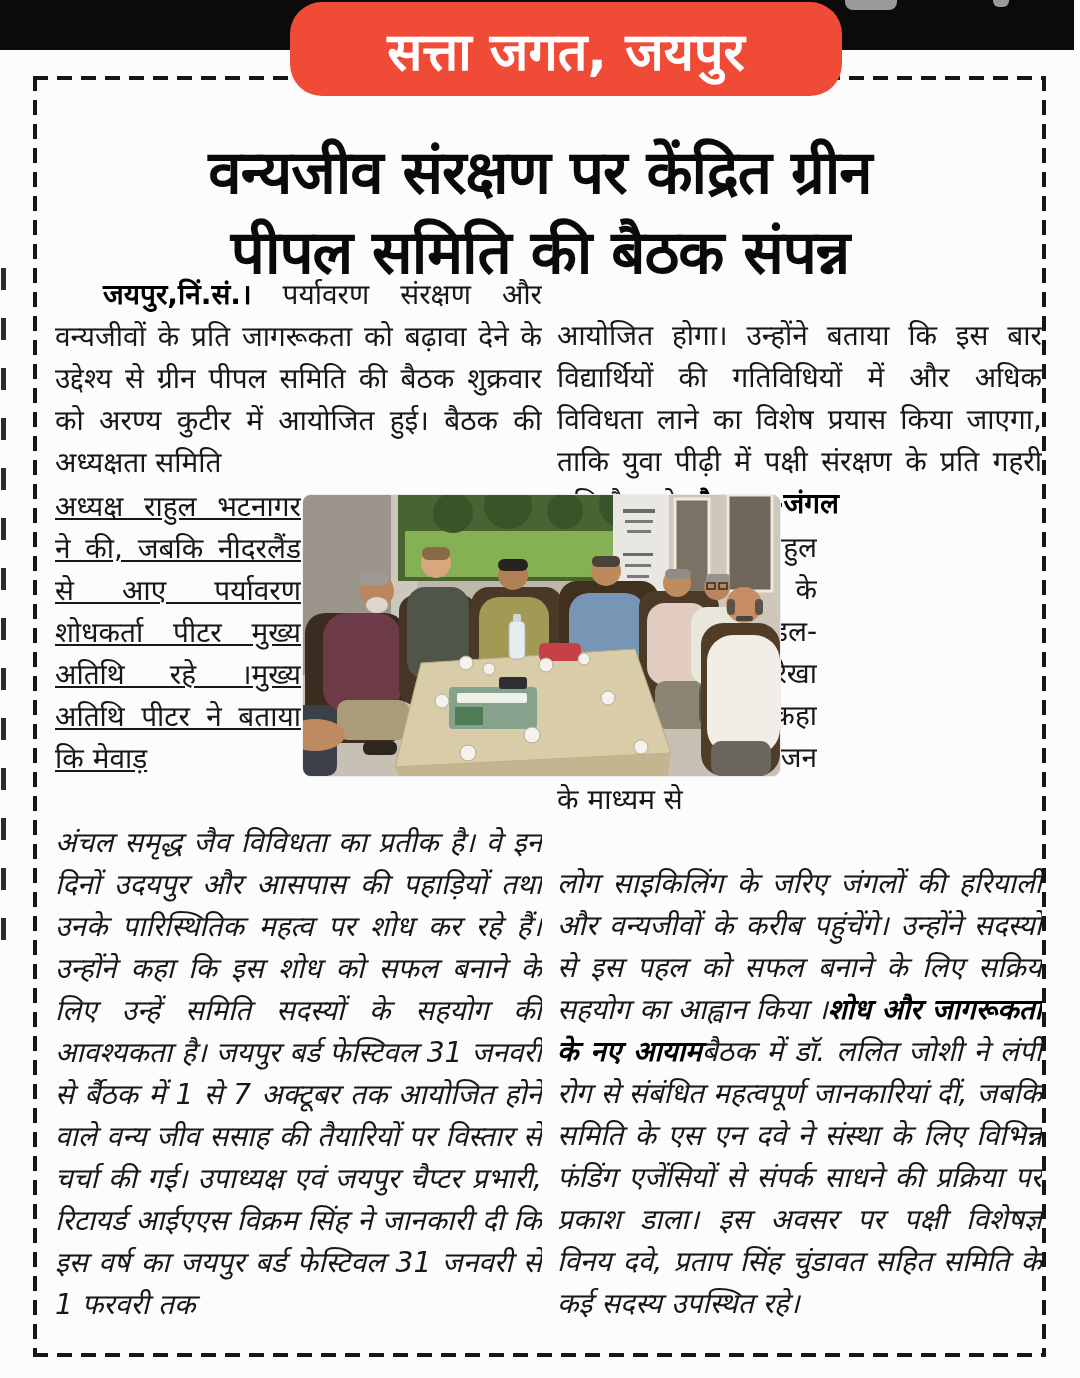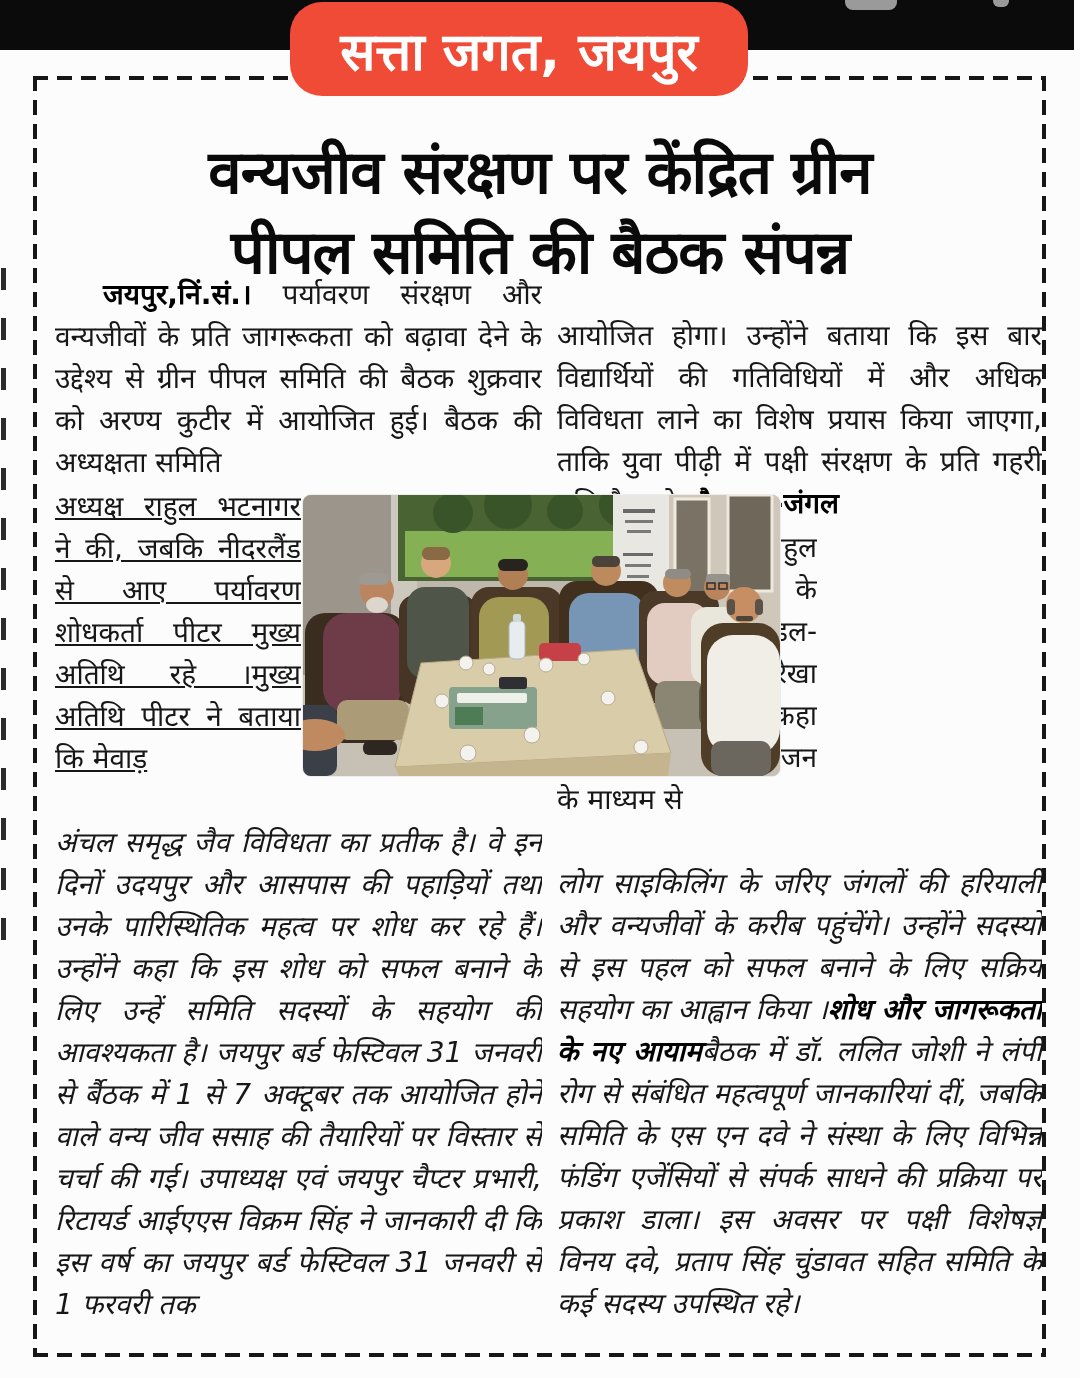--- a/index.html
+++ b/index.html
@@ -8,21 +8,21 @@
   html,body{margin:0;padding:0;background:#e8e8e8;}
   .page{
     position:relative;width:1080px;height:1378px;margin:0 auto;
     background:var(--paper);overflow:hidden;
     font-family:"DejaVu Sans","Liberation Sans",sans-serif;color:var(--ink);
   }
   .top-bar{position:absolute;left:0;top:0;width:1074px;height:50px;background:var(--bar);}
   .top-tab{position:absolute;left:845px;top:0;width:52px;height:10px;background:#9a9a9a;border-radius:0 0 8px 8px;}
   .top-dot{position:absolute;left:993px;top:0;width:16px;height:7px;background:#9a9a9a;border-radius:0 0 6px 6px;}
   .masthead{
-    position:absolute;left:290px;top:2px;width:458px;height:94px;z-index:6;
+    position:absolute;left:290px;top:2px;width:552px;height:94px;z-index:6;
     background:var(--accent);border-radius:32px;
     display:flex;align-items:center;justify-content:center;
     color:#fff;font-size:52px;font-weight:800;white-space:nowrap;
   }
   .frame{position:absolute;left:33px;top:76px;width:1013px;height:1281px;z-index:1;}
   .frame .e-t,.frame .e-b{position:absolute;left:0;width:100%;height:4px;
     background:repeating-linear-gradient(90deg,#161616 0 15px,transparent 15px 24px);}
   .frame .e-t{top:0}.frame .e-b{bottom:0}
   .frame .e-l,.frame .e-r{position:absolute;top:0;width:4px;height:100%;
     background:repeating-linear-gradient(180deg,#161616 0 15px,transparent 15px 24px);}

